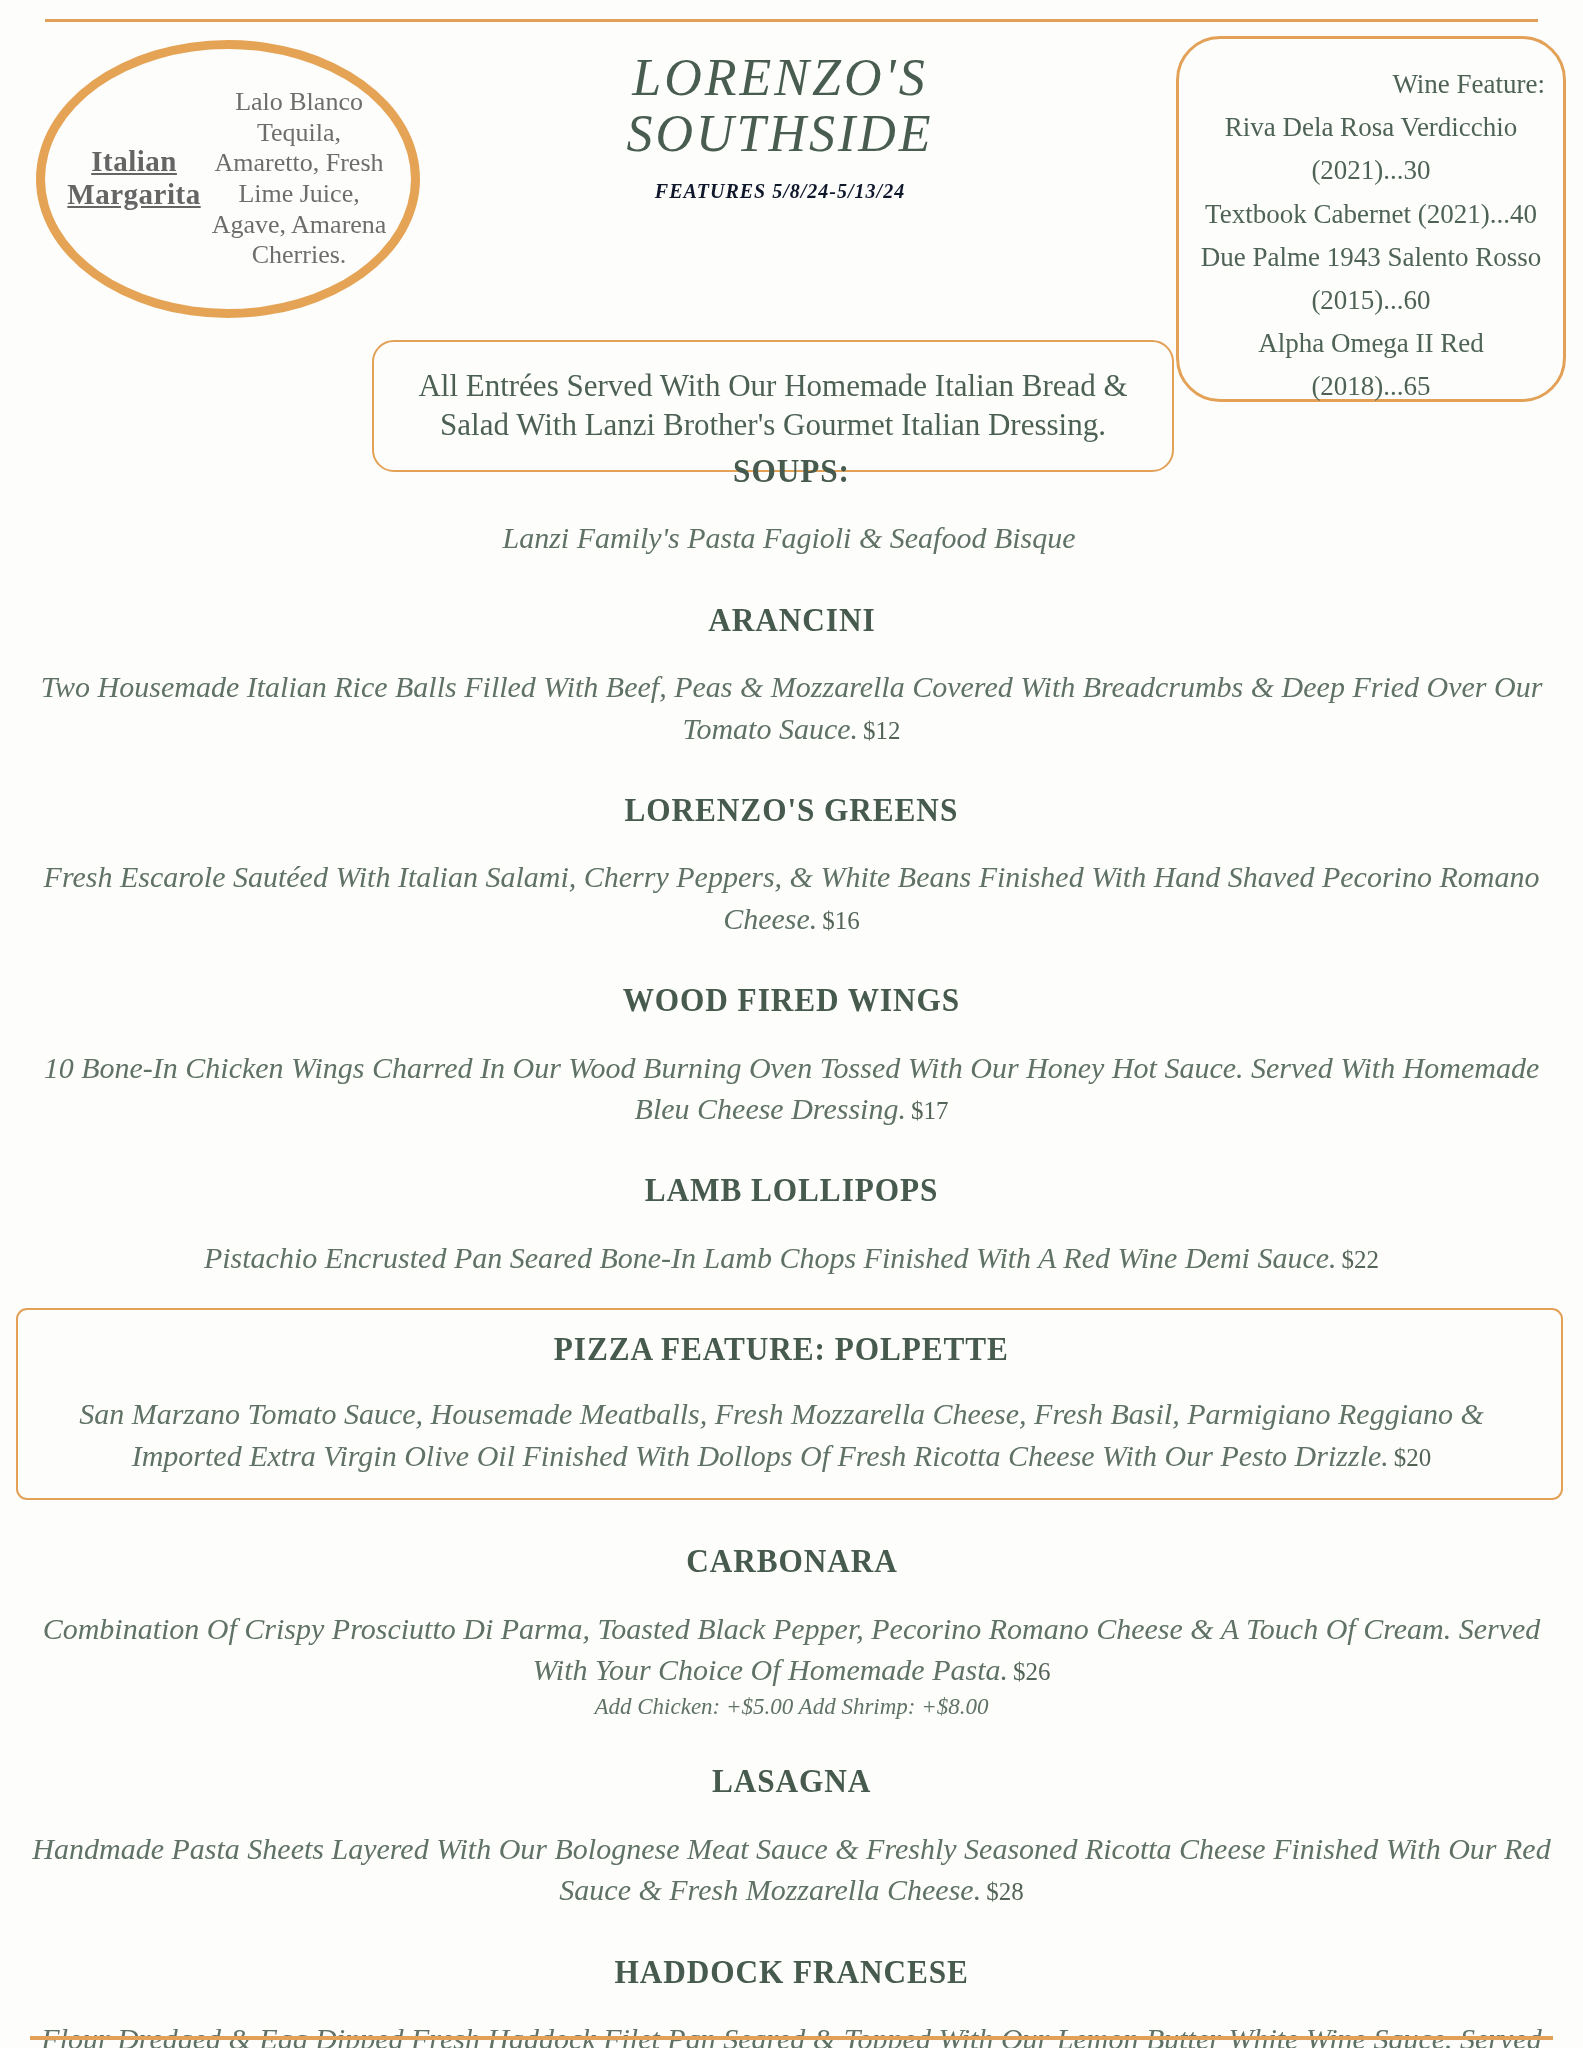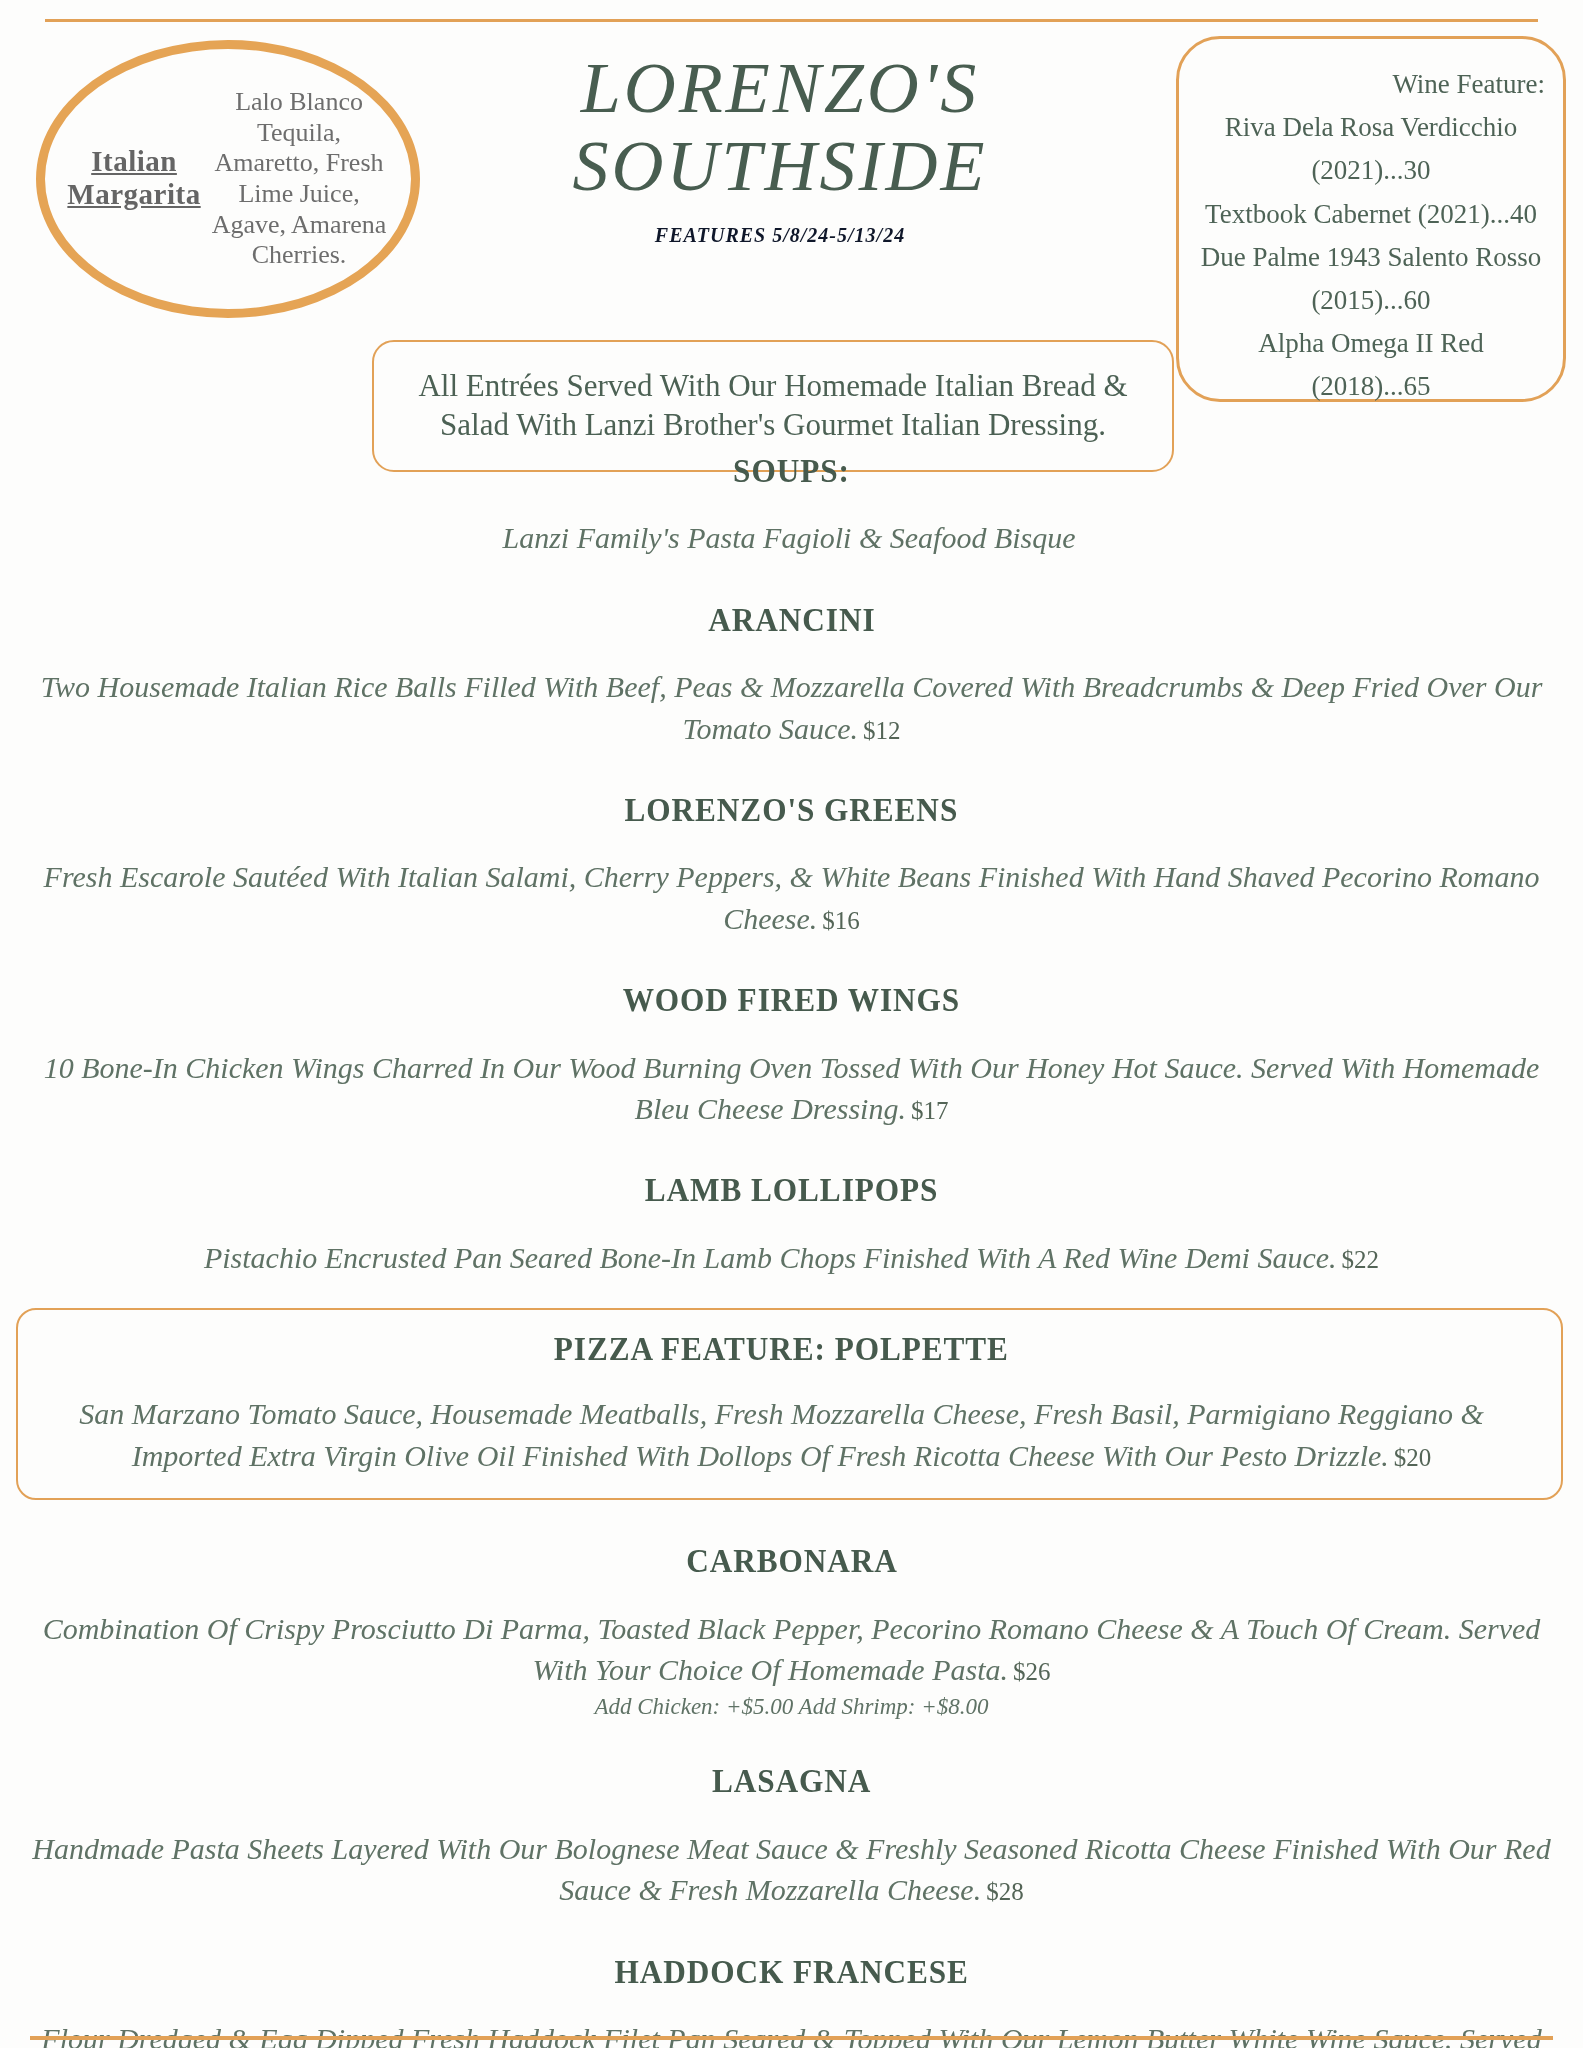--- a/index.html
+++ b/index.html
@@ -26,21 +26,21 @@
     color:#656565;margin:0 0 2px 0;letter-spacing:.5px;
   }
   .margarita-desc{font-size:26px;line-height:1.18;color:#6d6d6d;width:300px;}
 
   
   .title-block{
     position:absolute;left:415px;top:50px;width:730px;text-align:center;
   }
   .main-title{
     margin:0;font-style:italic;font-weight:normal;
-    font-size:72px;line-height:1.08;letter-spacing:3px;
+    font-size:52px;line-height:1.08;letter-spacing:3px;
     color:#485d50;
   }
   .features-line{
     margin:18px 0 0 0;font-style:italic;font-weight:bold;
     font-size:20px;color:#0f172a;letter-spacing:1px;
   }
   .entree-note{
     position:absolute;left:372px;top:340px;width:770px;
     border:2px solid #e2a157;border-radius:22px;
     padding:25px 14px;text-align:center;
@@ -68,21 +68,21 @@
   .sec-d{
     margin:28px auto 0 auto;max-width:1545px;
     font-style:italic;font-size:30px;line-height:1.38;color:#5f7265;
   }
   .price{font-style:normal;font-size:25px;margin-left:5px;color:#546557;}
   .sec-note{
     margin:4px 0 0 0;font-style:italic;font-size:23px;color:#5f7265;
   }
   .feature-box{
     margin:30px 4px 0 0;
-    border:2px solid #e2a157;border-radius:20px;
+    border:2px solid #e2a157;border-radius:11px;
     padding:14px 20px 22px 4px;
   }
   .feature-box .sec-h{margin-top:6px;}
   .feature-box .sec-d{margin-top:26px;}
 </style>
 </head>
 <body>
 
 <div id="page">
 

